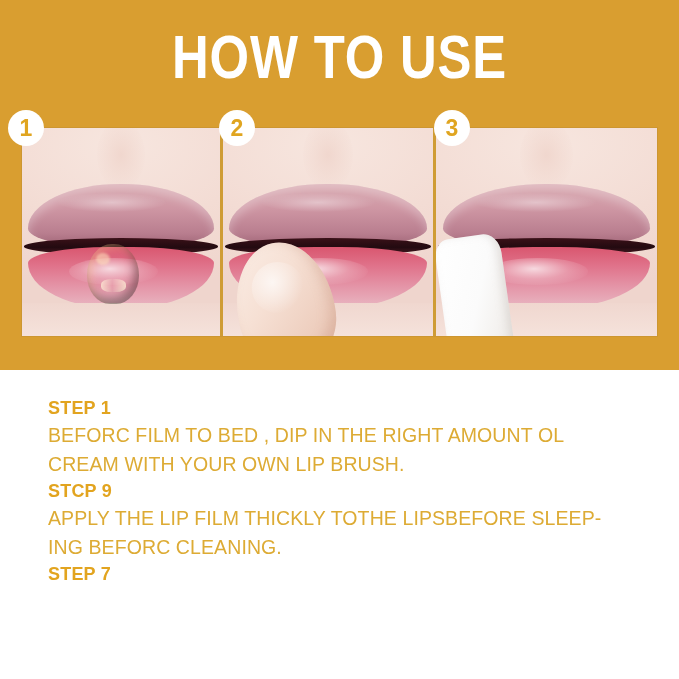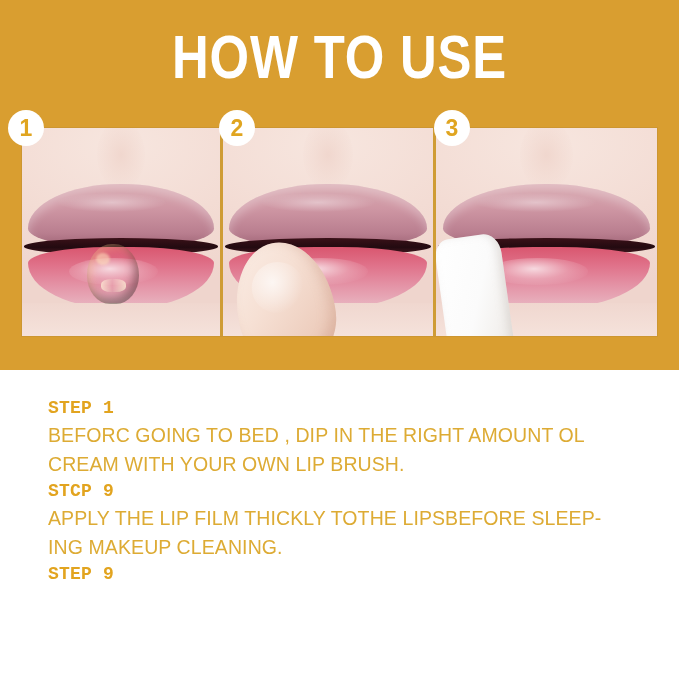--- a/index.html
+++ b/index.html
@@ -251,21 +251,21 @@
 
   
   .steps {
     position: absolute;
     left: 48px;
     top: 396px;
     width: 600px;
   }
   .step-head {
     color: #e2a41f;
-    font-family: Liberation Mono, monospace;
+    font-family: Liberation Sans, sans-serif;
     font-weight: bold;
     font-size: 18px;
     line-height: 25px;
     letter-spacing: 0.2px;
   }
   .step-body {
     color: #ddab34;
     font-family: "Liberation Sans", sans-serif;
     font-weight: normal;
     font-size: 19.5px;
@@ -324,29 +324,29 @@
   </div>
 
   <div class="badge b1">1</div>
   <div class="badge b2">2</div>
   <div class="badge b3">3</div>
 
   <div class="steps">
 
     <div class="step-block">
       <div class="step-head">STEP 1</div>
-      <div class="step-body">BEFORC GOING TO BED , DIP IN THE RIGHT AMOUNT OL
+      <div class="step-body">BEFORC FILM TO BED , DIP IN THE RIGHT AMOUNT OL
 CREAM WITH YOUR OWN LIP BRUSH.</div>
     </div>
 
     <div class="step-block">
       <div class="step-head">STCP 9</div>
       <div class="step-body">APPLY THE LIP FILM THICKLY TOTHE LIPSBEFORE SLEEP-
-ING MAKEUP CLEANING.</div>
+ING BEFORC CLEANING.</div>
     </div>
 
     <div class="step-block">
-      <div class="step-head">STEP 9</div>
+      <div class="step-head">STEP 7</div>
     </div>
 
   </div>
 
 </div>
 
 </body></html>

